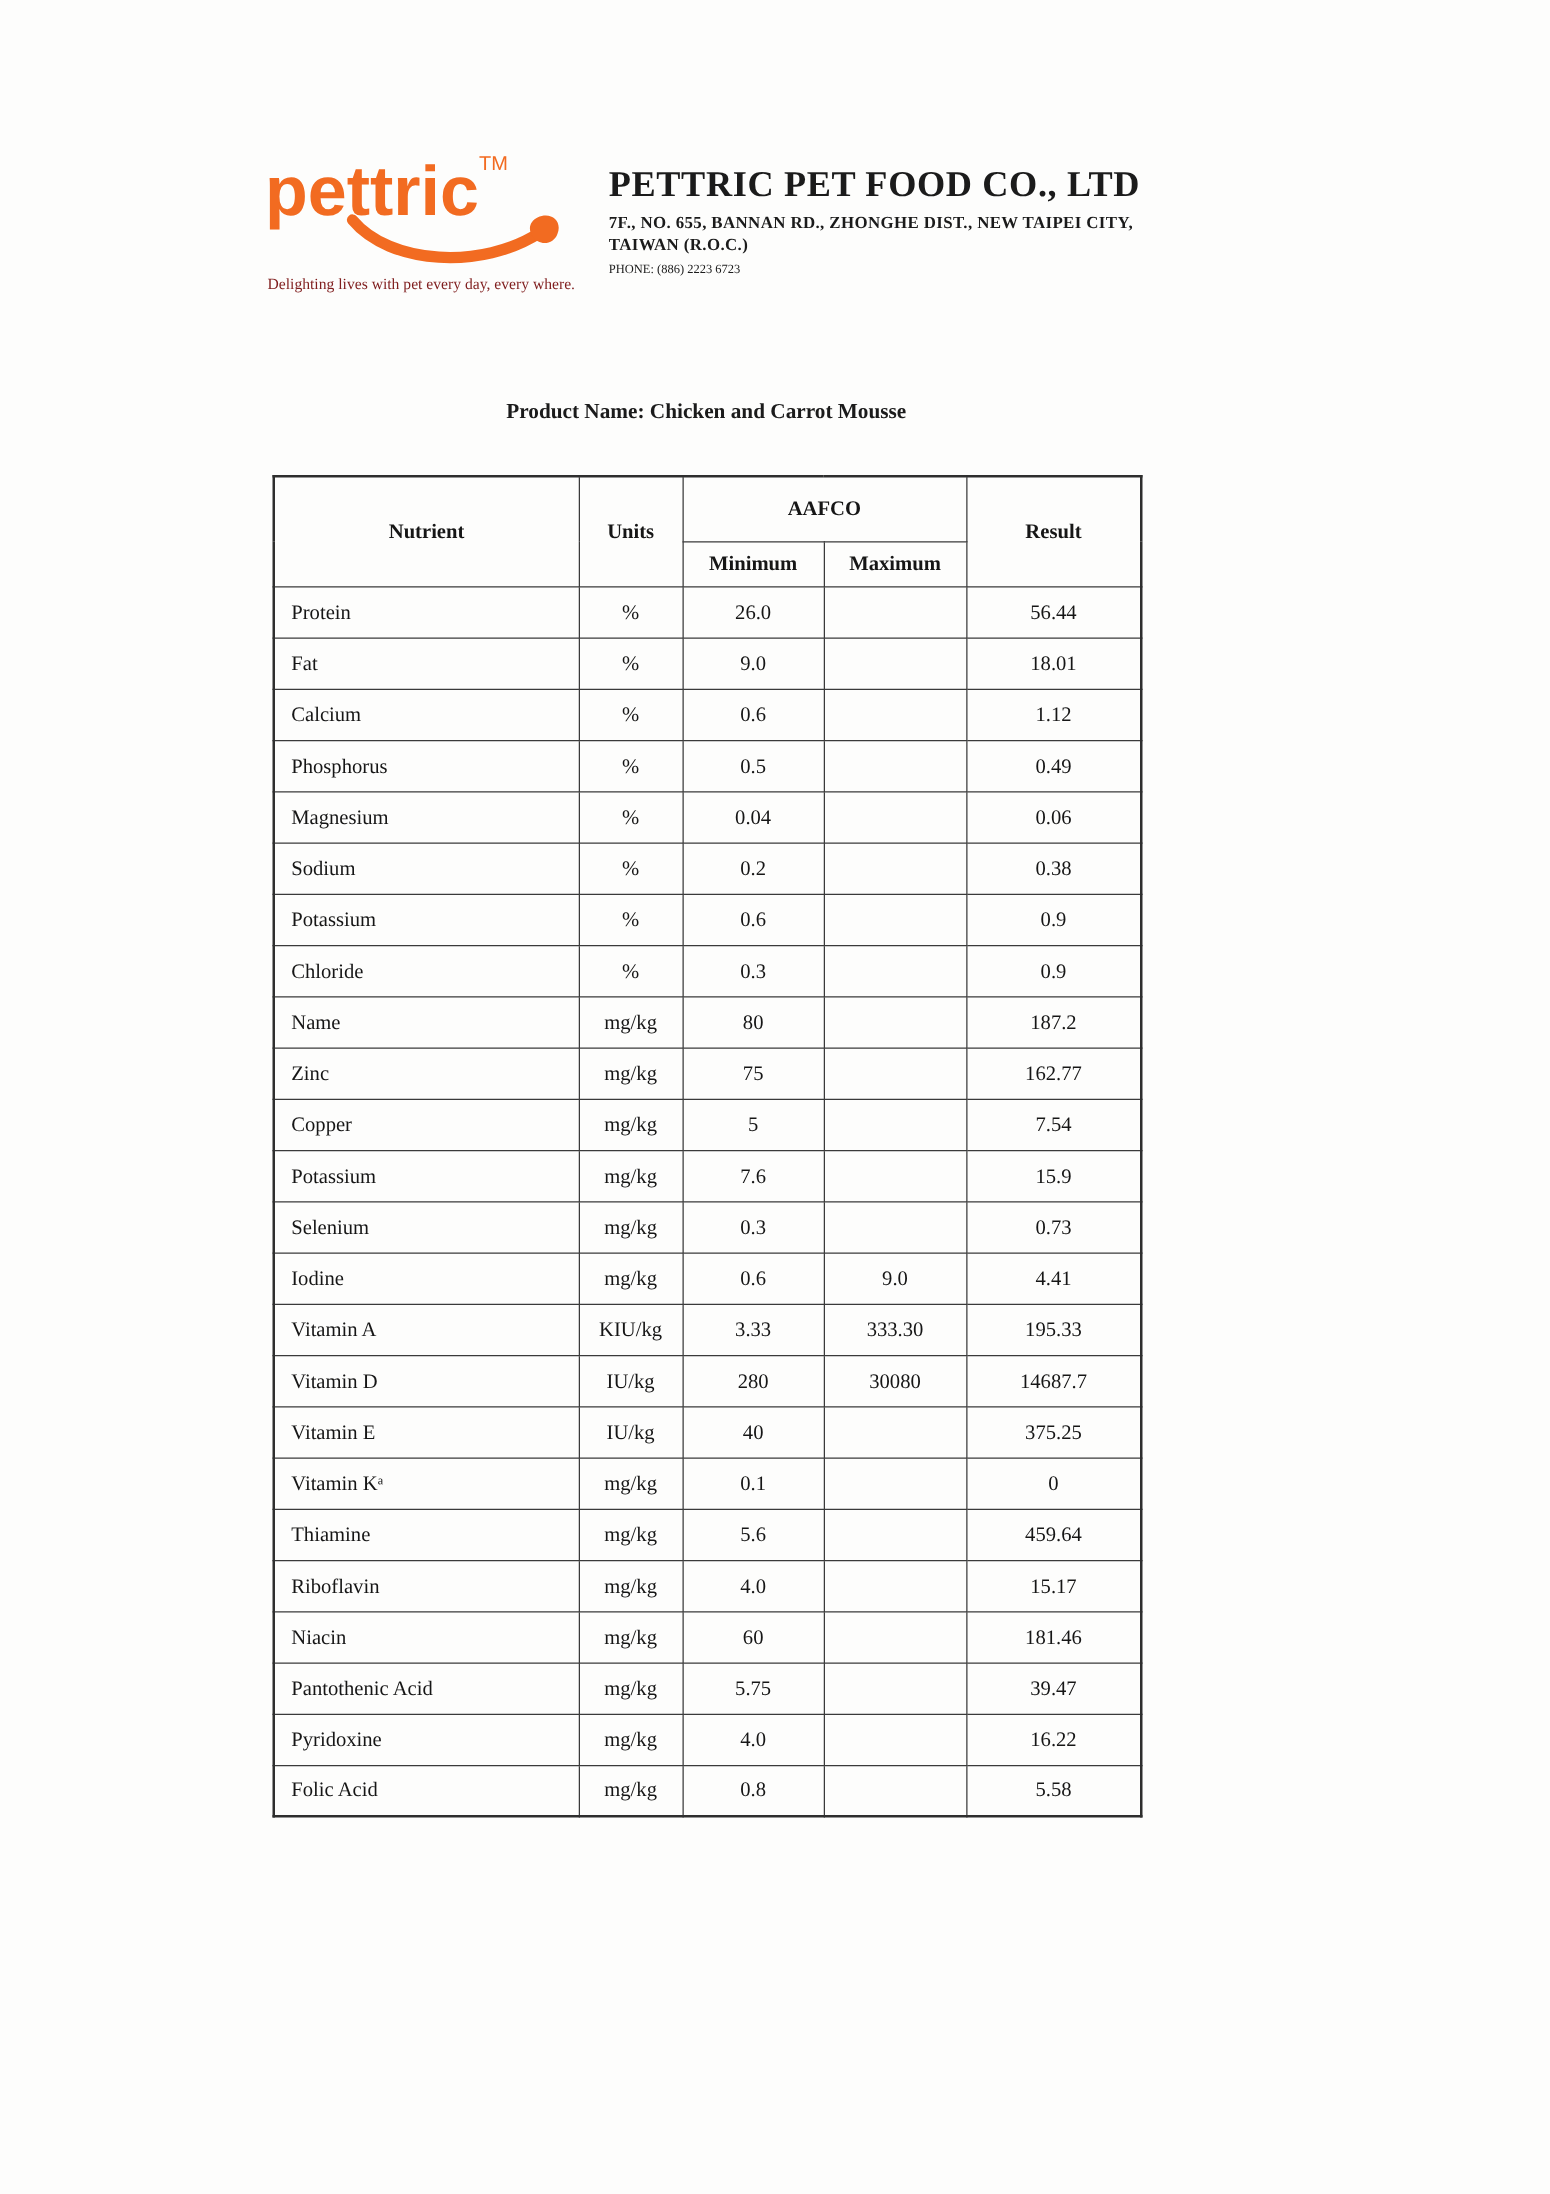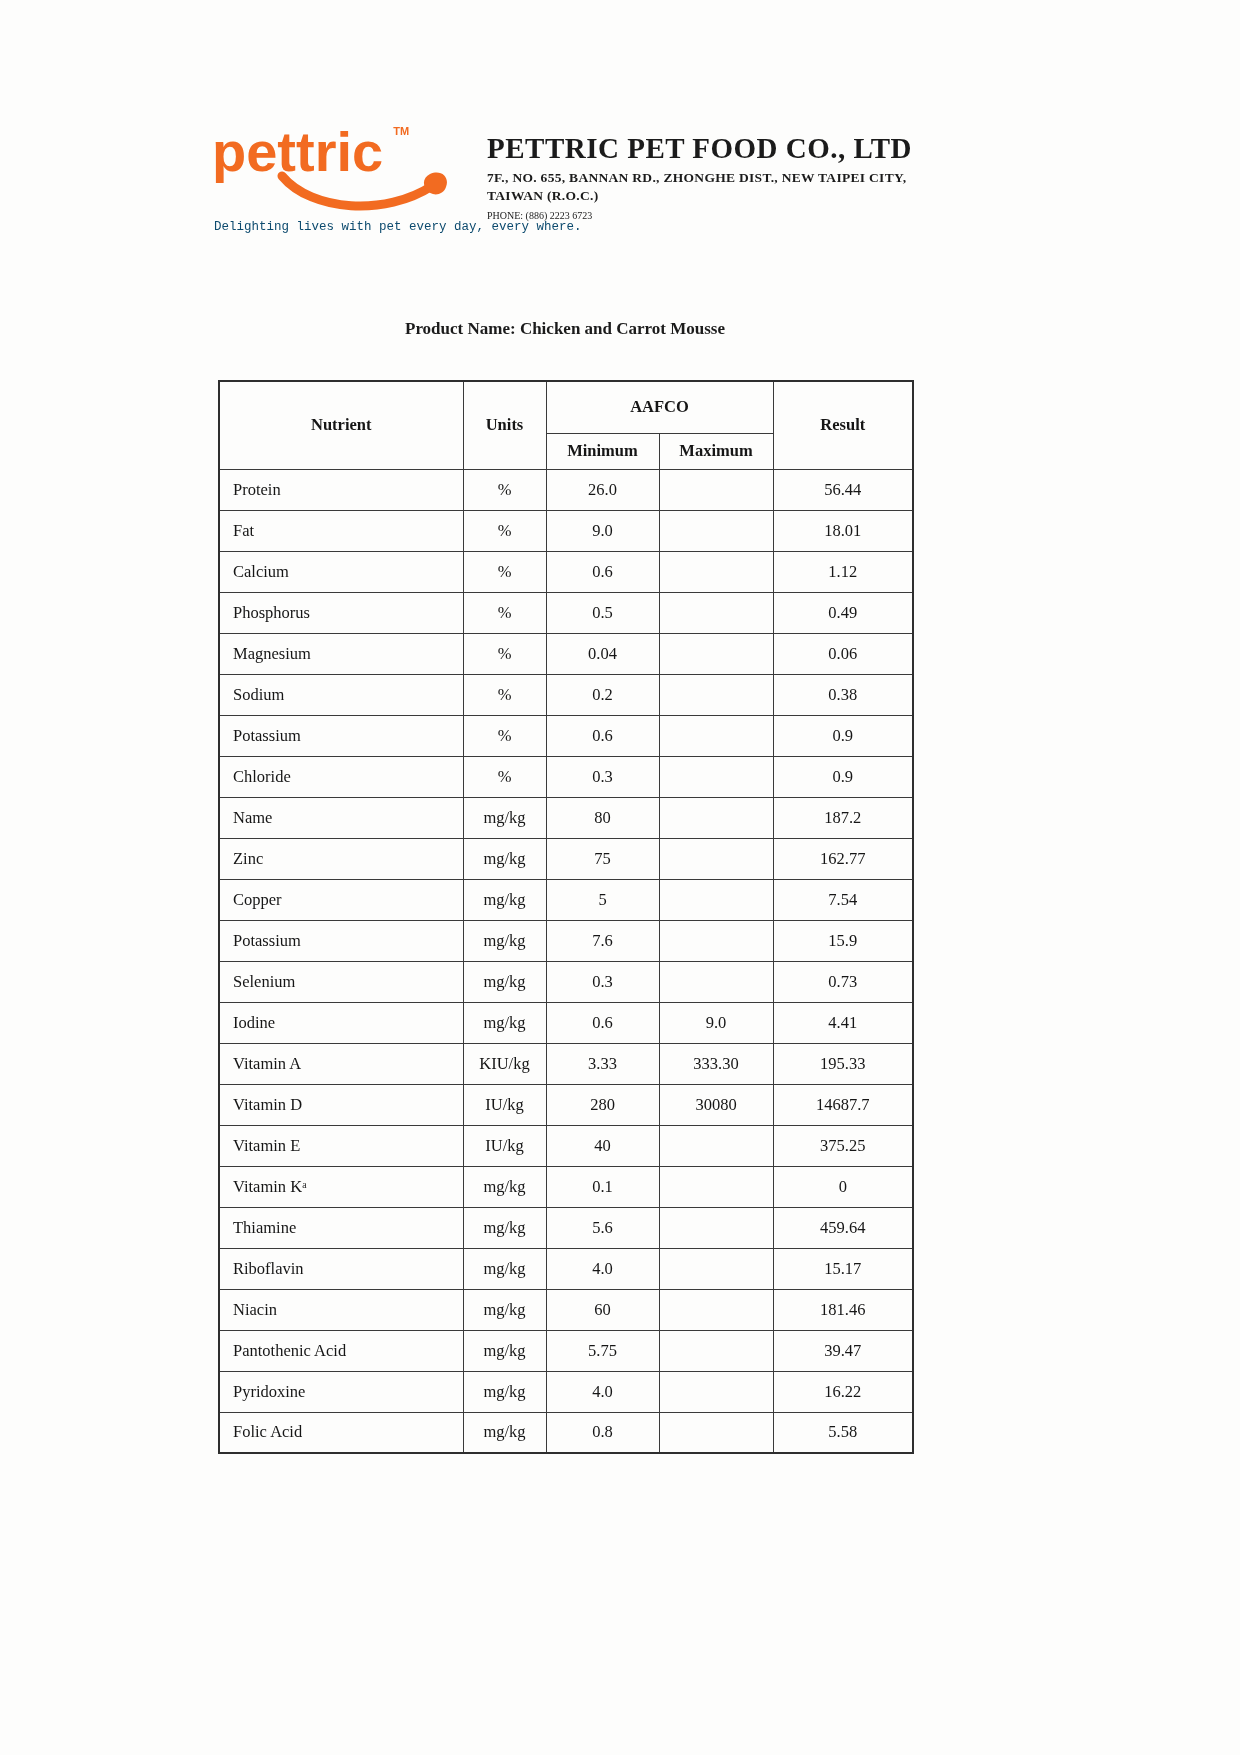--- a/index.html
+++ b/index.html
@@ -17,28 +17,28 @@
   }
 
   
   .logo-block { position: absolute; left: 212px; top: 124px; width: 280px; height: 120px; }
   .brand {
     font-family: "Liberation Sans", sans-serif;
     font-weight: 700; font-size: 56px; line-height: 1;
     color: #F26B21; letter-spacing: 0px;
   }
   .brand .tm {
-    font-size: 11px; font-weight: 700;
-    vertical-align: 36px; margin-left: 10px;
+    font-size: 16px; font-weight: 400;
+    vertical-align: 36px; margin-left: 0;
   }
   .swoosh { position: absolute; left: 62px; top: 46px; }
   .tagline {
     position: absolute; left: 2px; top: 96px;
-    font-family: Liberation Mono, monospace;
-    font-size: 12.5px; color: #0c4a6e; white-space: nowrap;
+    font-family: Liberation Serif, serif;
+    font-size: 12.5px; color: #7f1d1d; white-space: nowrap;
   }
 
   
   .company { position: absolute; left: 487px; top: 132px; width: 600px; }
   .company-name { font-size: 29px; font-weight: 700; letter-spacing: 0.5px; }
   .company-addr { font-size: 13.5px; font-weight: 700; letter-spacing: 0.3px; margin-top: 4px; line-height: 1.35; }
   .company-phone { font-size: 10px; margin-top: 5px; }
 
   
   .doc-title {

